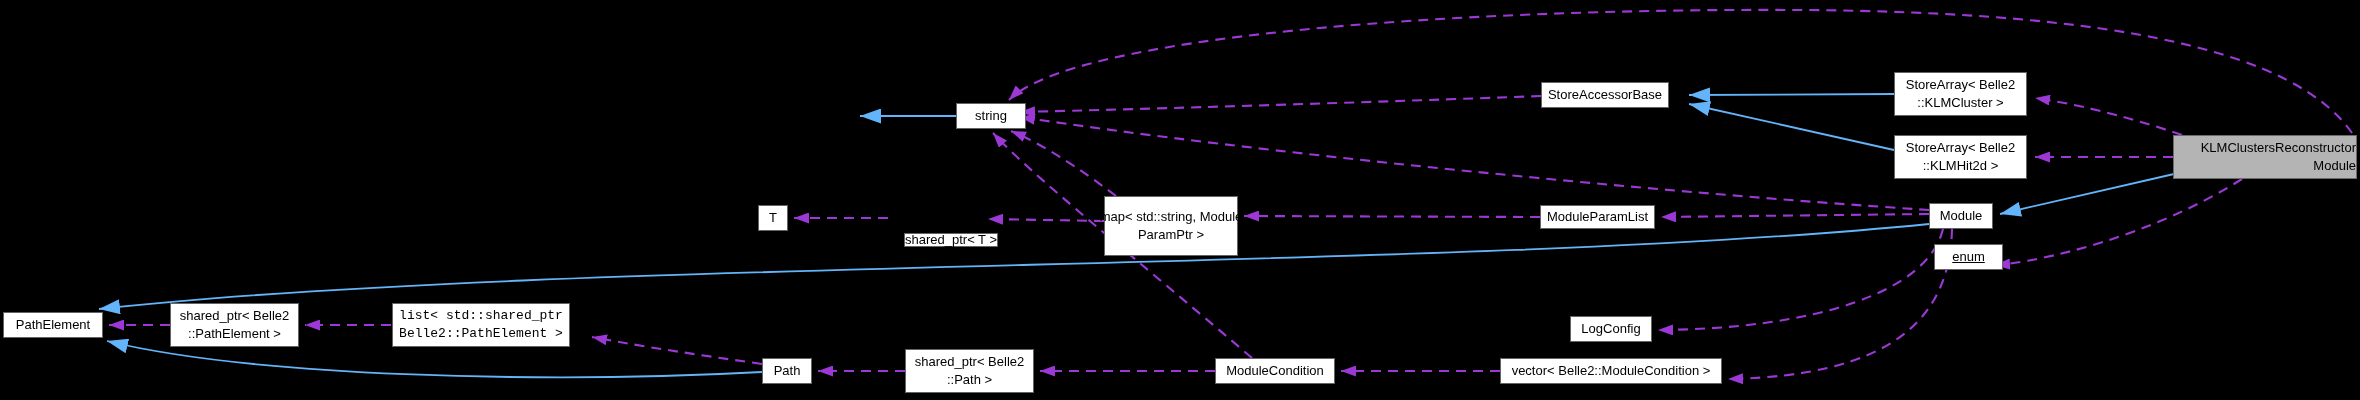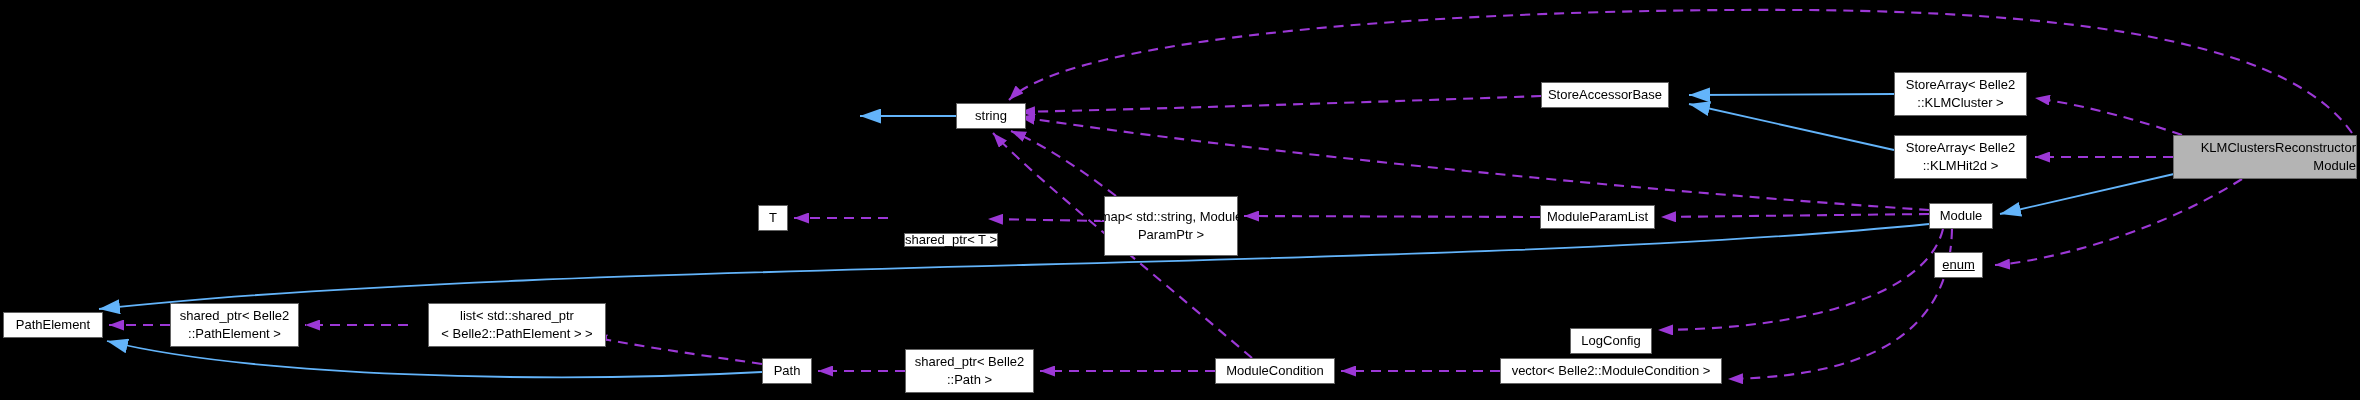--- a/index.html
+++ b/index.html
@@ -119,43 +119,43 @@
     <div class="node" style="left: 1104px; top: 196px; width: 134px; height: 60px;">
       <div class="lbl">map&lt; std::string, Module</div>
       <div class="lbl">ParamPtr &gt;</div>
     </div>
     <div class="node" style="left: 1540px; top: 205px; width: 115px; height: 24px;">
       <div class="lbl">ModuleParamList</div>
     </div>
     <div class="node" style="left: 1929px; top: 203px; width: 64px; height: 26px;">
       <div class="lbl">Module</div>
     </div>
-    <div class="node" style="left: 1934px; top: 252px; width: 49px; height: 26px; text-decoration: underline;">
+    <div class="node" style="left: 1934px; top: 244px; width: 69px; height: 26px; text-decoration: underline;">
       <div class="lbl">enum</div>
     </div>
     <div class="node" style="left: 3px; top: 312px; width: 100px; height: 26px;">
       <div class="lbl">PathElement</div>
     </div>
     <div class="node" style="left: 170px; top: 303px; width: 129px; height: 44px;">
       <div class="lbl">shared_ptr&lt; Belle2</div>
       <div class="lbl">::PathElement &gt;</div>
     </div>
-    <div class="node" style="left: 428px; top: 303px; width: 178px; height: 44px;">
+    <div class="node" style="left: 392px; top: 303px; width: 178px; height: 44px; font-family: Liberation Mono, monospace;">
       <div class="lbl">list&lt; std::shared_ptr</div>
       <div class="lbl">&lt; Belle2::PathElement &gt; &gt;</div>
     </div>
     <div class="node" style="left: 762px; top: 358px; width: 50px; height: 26px;">
       <div class="lbl">Path</div>
     </div>
     <div class="node" style="left: 905px; top: 349px; width: 129px; height: 44px;">
       <div class="lbl">shared_ptr&lt; Belle2</div>
       <div class="lbl">::Path &gt;</div>
     </div>
     <div class="node" style="left: 1215px; top: 358px; width: 120px; height: 26px;">
       <div class="lbl">ModuleCondition</div>
     </div>
     <div class="node" style="left: 1500px; top: 358px; width: 222px; height: 26px; text-align: right;">
       <div class="lbl">vector&lt; Belle2::ModuleCondition &gt;</div>
     </div>
-    <div class="node" style="left: 1570px; top: 316px; width: 82px; height: 26px; margin-top: 12px;">
+    <div class="node" style="left: 1570px; top: 316px; width: 82px; height: 26px;">
       <div class="lbl">LogConfig</div>
     </div>
   </div>
 
 </body></html>

